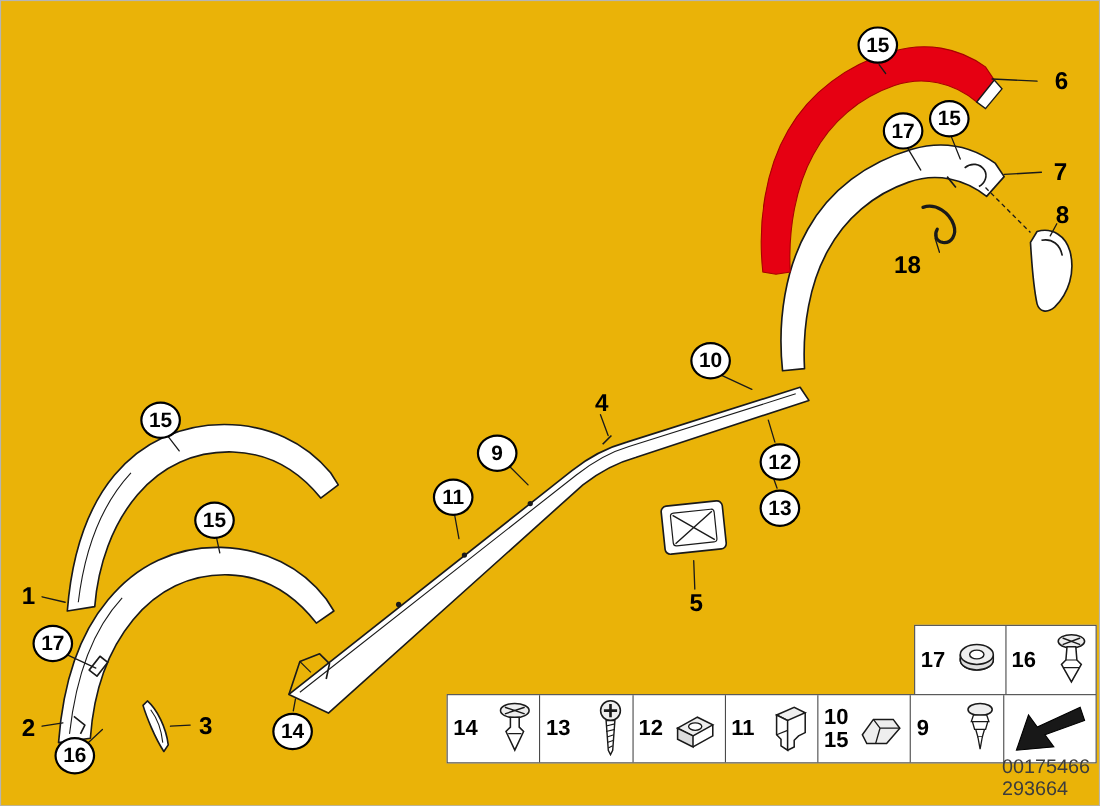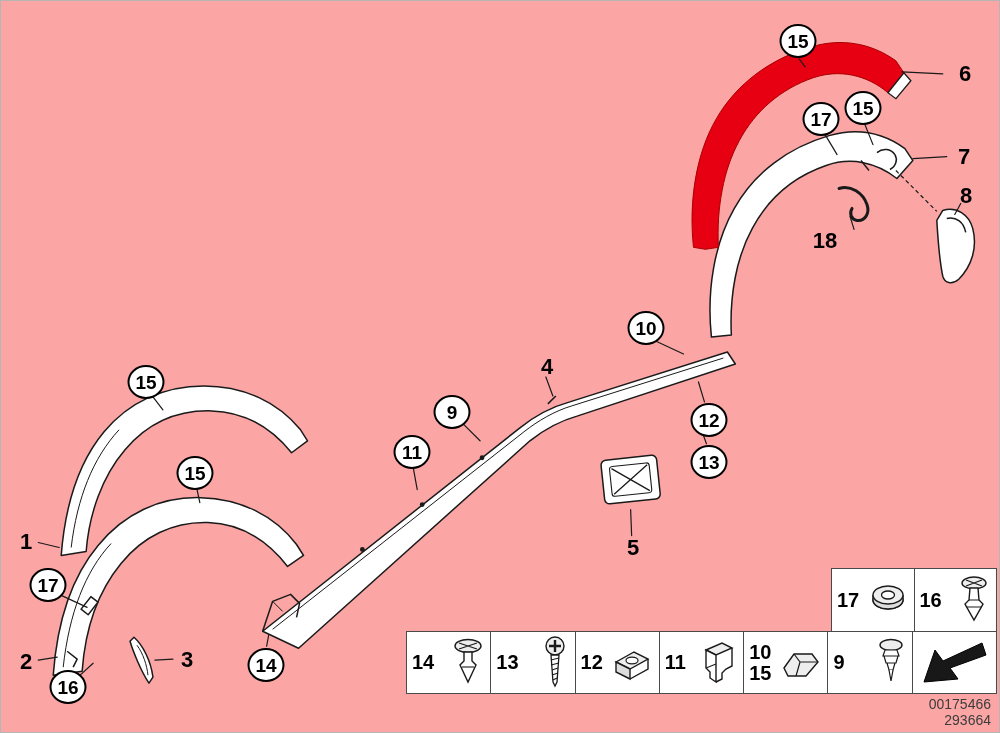--- a/index.html
+++ b/index.html
@@ -1,17 +1,17 @@
 <!DOCTYPE html>
 <html><head>
 <meta charset="utf-8">
 <style>
   html,body{margin:0;padding:0;background:#fff;}
   .stage{
-    position:relative;width:1000px;height:733px;background:#fca5a5;
+    position:relative;width:1000px;height:733px;background:#eab308;
     border:1px solid #b5b5b5;box-sizing:border-box;overflow:hidden;
     font-family:"Liberation Sans",sans-serif;color:#000;
   }
   svg.art{position:absolute;left:0;top:0;width:100%;height:100%;}
   .callout-circle{
     position:absolute;transform:translate(-50%,-50%);
     min-width:37px;height:34px;padding:0 3px;box-sizing:border-box;
     border:2px solid #000;border-radius:50%;background:#fff;
     display:flex;align-items:center;justify-content:center;
     font-weight:700;font-size:19px;line-height:1;z-index:5;
@@ -21,21 +21,21 @@
     font-weight:700;font-size:22px;line-height:1;z-index:5;background:transparent;
   }
   .legend-row{position:absolute;display:flex;background:#fff;border:1px solid #4a4a4a;box-sizing:border-box;z-index:4;}
   .legend-cell{
     flex:1;border-right:1px solid #4a4a4a;display:flex;align-items:center;
     justify-content:space-between;padding:3px 5px;box-sizing:border-box;min-width:0;
   }
   .legend-cell:last-child{border-right:none;}
   .legend-num{font-weight:700;font-size:20px;line-height:1.05;}
   .legend-icon{flex:0 0 auto;}
-  .docnums{position:absolute;right:8px;bottom:4px;text-align:right;font-size:14px;color:#3c3c3c;line-height:1.15;z-index:5;}
+  .docnums{position:absolute;right:8px;bottom:4px;font-size:18px;color:#3c3c3c;line-height:1.15;z-index:5;}
 </style>
 </head>
 <body>
 
 <div class="stage">
 
   <svg class="art" viewBox="0 0 1000 733">
 
     <g fill="#ffffff" stroke="#1a1a1a" stroke-width="1.5" stroke-linejoin="round">
       <path d="M 712 337 C 707 290 715 243 735 208 C 755 172 789 147 830 135

